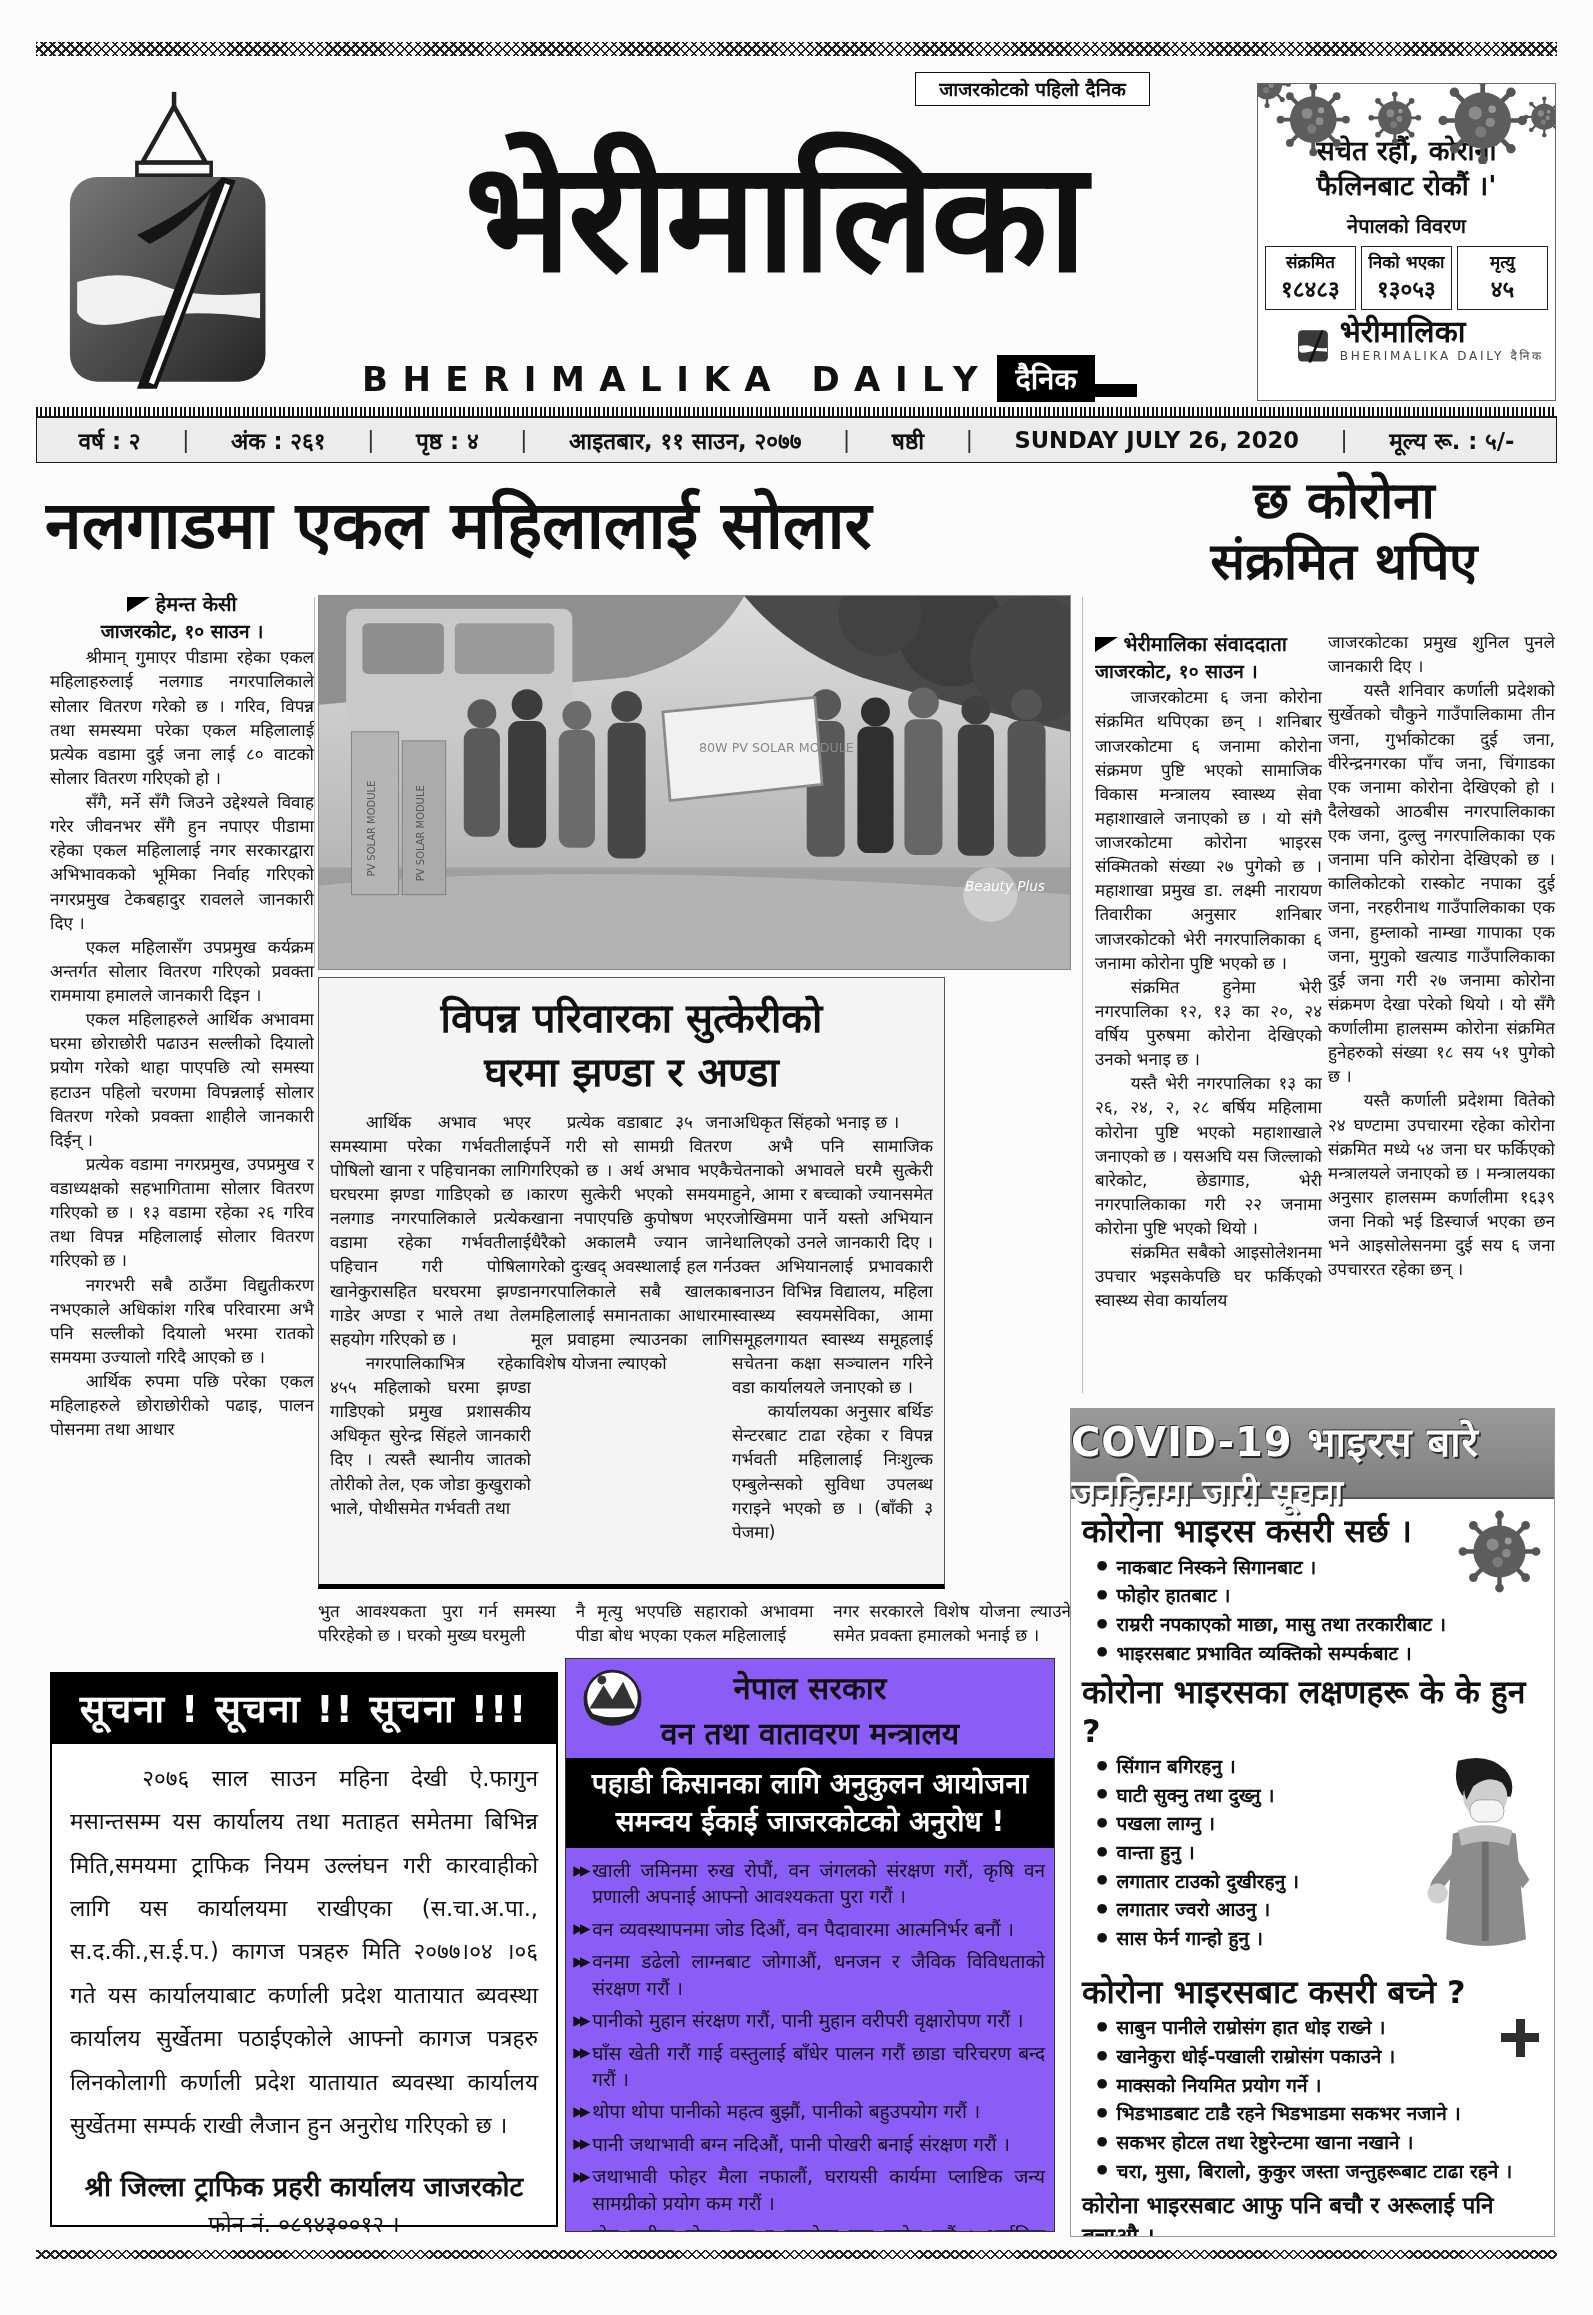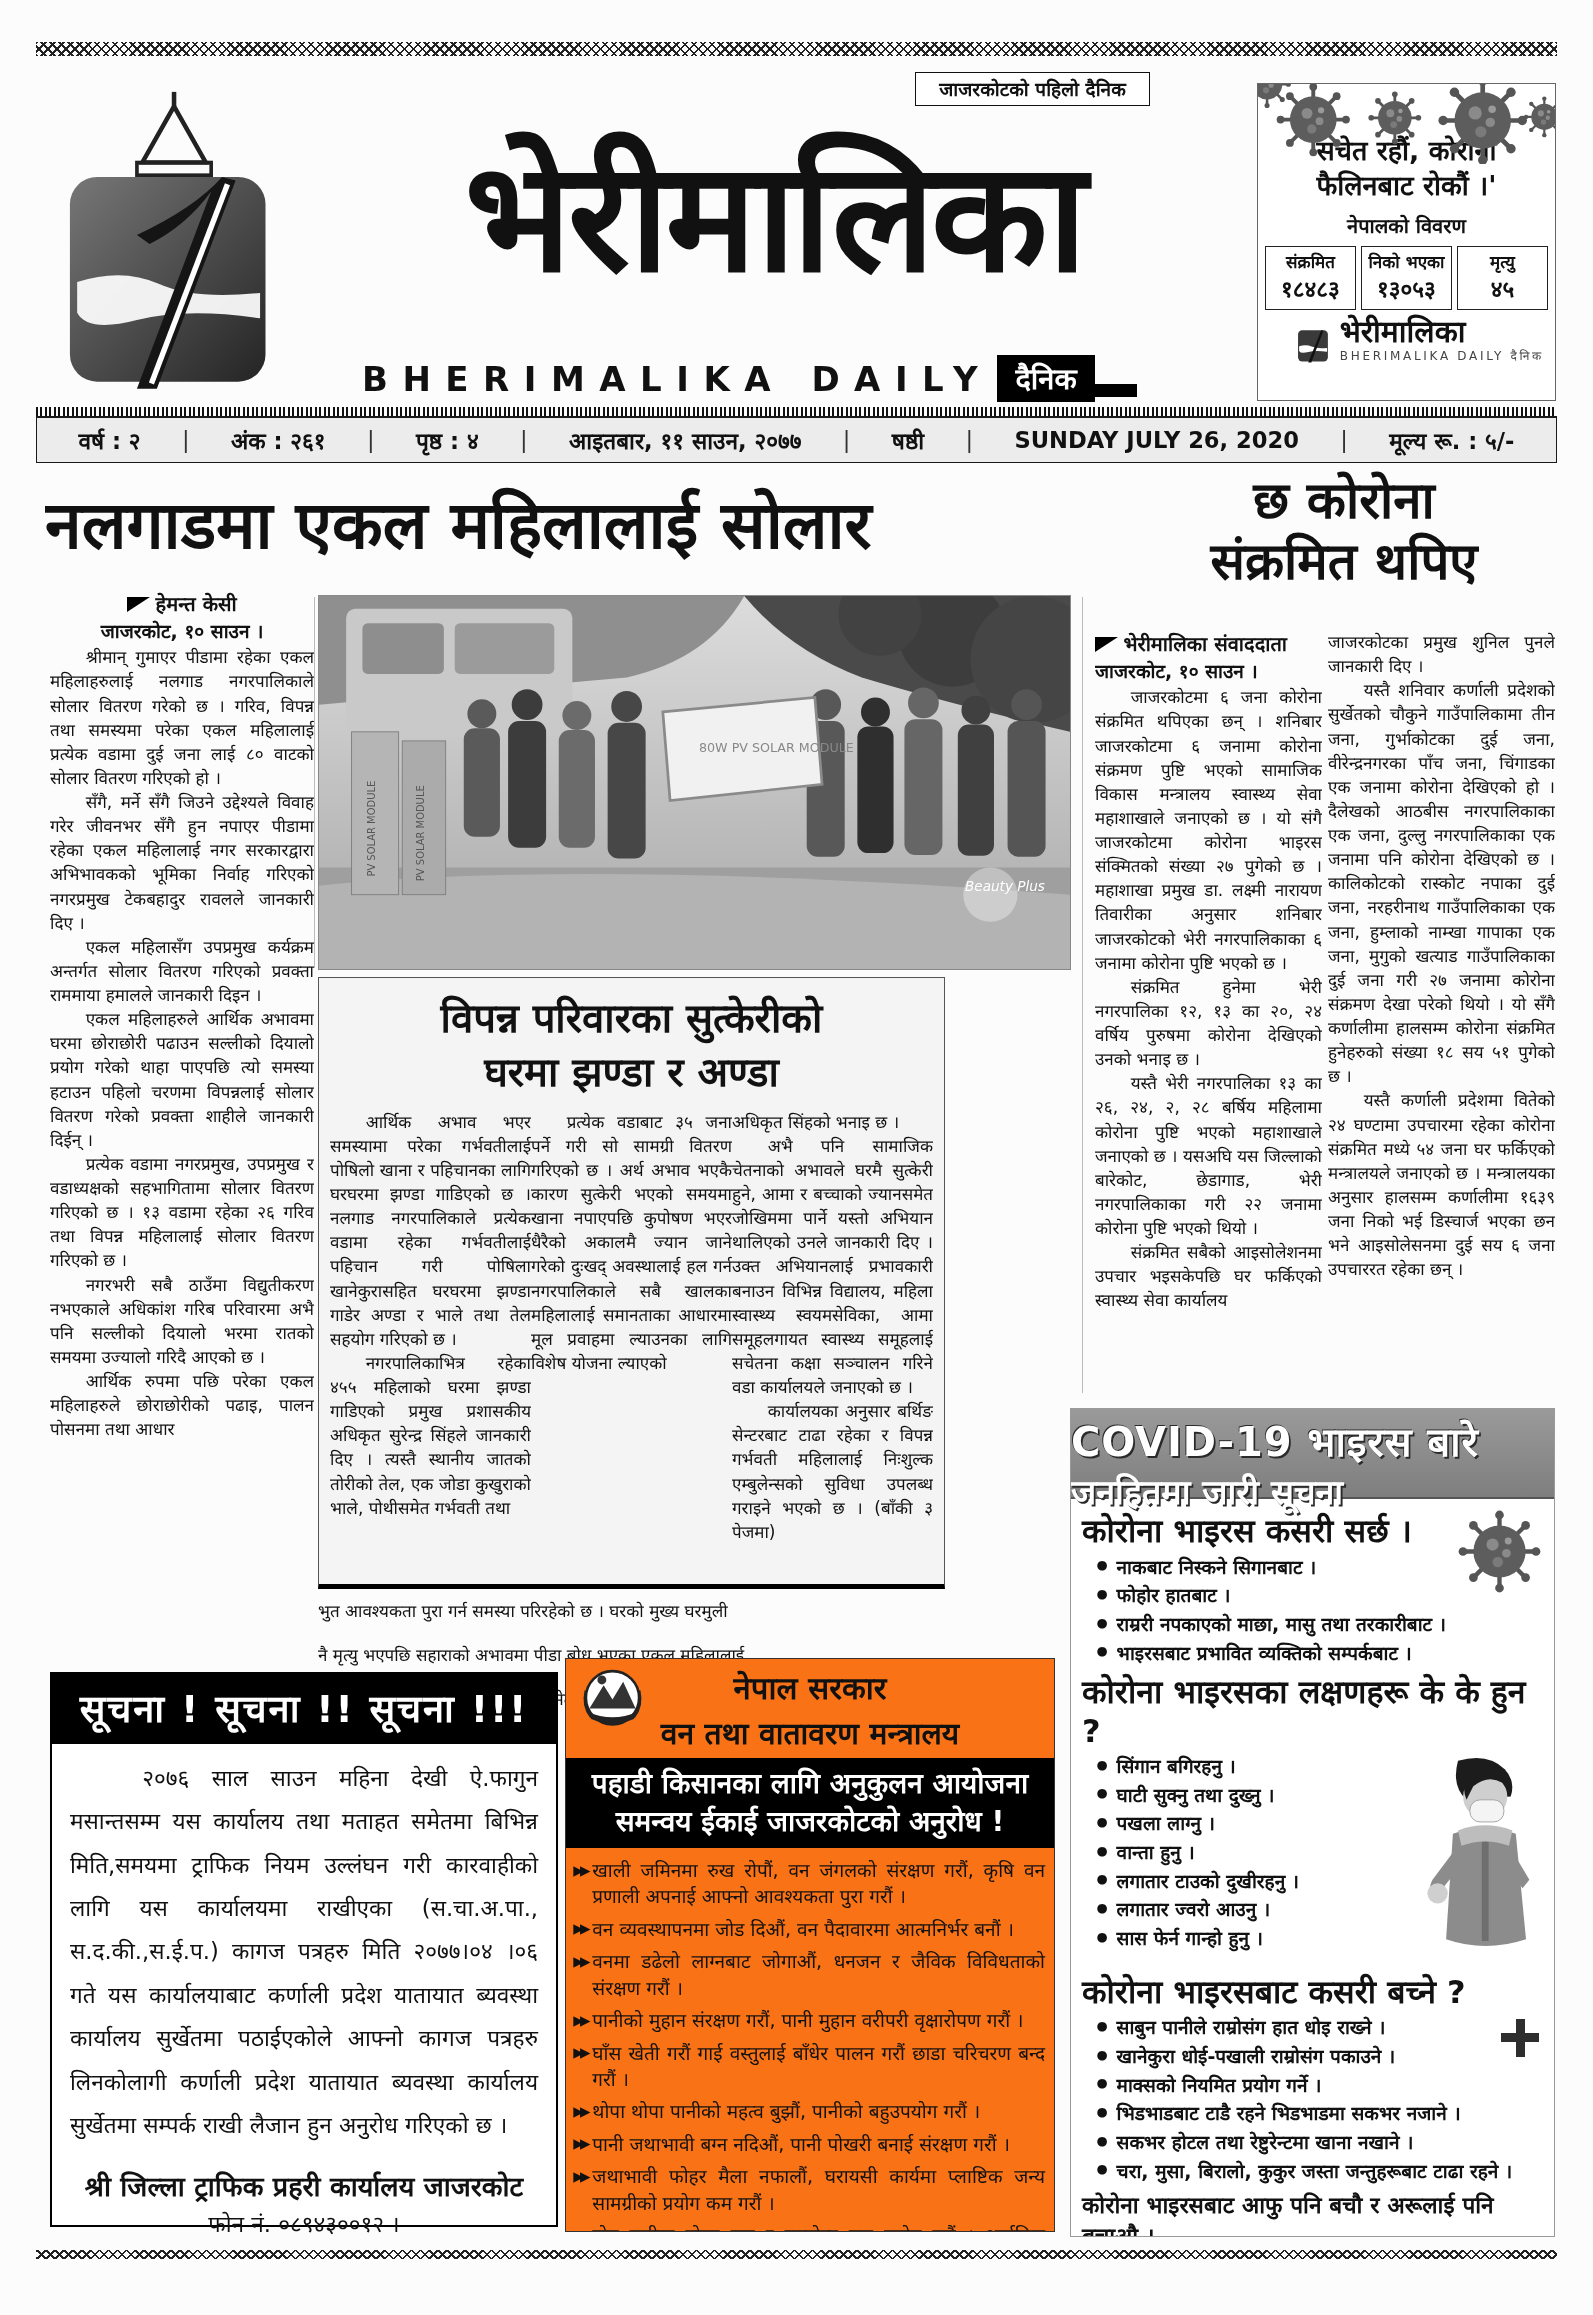--- a/index.html
+++ b/index.html
@@ -69,42 +69,42 @@
 
   .photo { position:absolute; left:318px; top:595px; width:753px; height:375px; border:0.9px solid #888; }
 
   
   .boxed { position:absolute; left:318px; top:977px; width:627px; height:612px;
       border:0.9px solid #555; border-bottom:5.4px solid #000; background:#f4f4f4; overflow:hidden; }
   .boxed-hl { text-align:center; font-size:40px; font-weight:800; line-height:1.35; margin-top:12.7px; }
   .boxed-cols { display:flex; gap:0; padding:11px 11px 0; }
   .boxed-cols .c { flex:1; overflow:hidden; height:452px; }
 
-  .contin { position:absolute; left:318px; top:1599px; width:753px; display:flex; gap:20px;flex-direction:column; }
+  .contin { position:absolute; left:318px; top:1599px; width:753px; display:flex; gap:20px; }
   .contin .c { flex:1; }
 
   
   .cor-cols { position:absolute; left:1095px; top:630px; width:460px; height:767px;
       display:flex; gap:6px; overflow:hidden; }
   .cor-cols .c { flex:1; overflow:hidden; }
   .cor-cols .byline { justify-content:flex-start; }
   .cor-cols .place { text-align:left; }
 
   
   .traffic { position:absolute; left:50px; top:1672px; width:508px; height:555px;
       border:2.7px solid #000; background:#fff; }
   .traffic-h { background:#000; color:#fff; text-align:center; font-size:38px; font-weight:900;
       padding:7.2px 3.6px 11px; letter-spacing:1.8px; white-space:nowrap; overflow:hidden; }
   .traffic-b { padding:12.7px 18px 0; font-size:22.6px; line-height:1.92; text-align:justify; text-indent:3.2em; }
   .traffic-sig { text-align:center; font-weight:900; font-size:27px; margin-top:20px; }
   .traffic-ph { text-align:center; font-size:22.6px; margin-top:3.6px; }
 
   
   .forest { position:absolute; left:565px; top:1658px; width:490px; height:574px;
-      border:1.8px solid #333; background:#f97316; overflow:hidden; }
+      border:1.8px solid #333; background:#8b5cf6; overflow:hidden; }
   .forest-head { position:relative; padding:7.2px 0 5.4px; }
   .forest-emblem { position:absolute; left:11px; top:5.4px; }
   .forest-gov { text-align:center; font-size:31px; font-weight:900; }
   .forest-min { text-align:center; font-size:30px; font-weight:900; margin-top:3.6px; }
   .forest-bar { background:#000; color:#fff; text-align:center; font-size:28px; font-weight:800;
       line-height:1.35; padding:7.2px 3.6px; }
   .forest-list { padding:9px 9px 0 7.2px; }
   .f-item { display:flex; gap:5.4px; font-size:19px; line-height:1.38; text-align:justify; margin-bottom:6.3px; }
   .f-item .mk { font-size:13.6px; letter-spacing:-3.6px; padding-top:3.6px; white-space:nowrap; }
 

